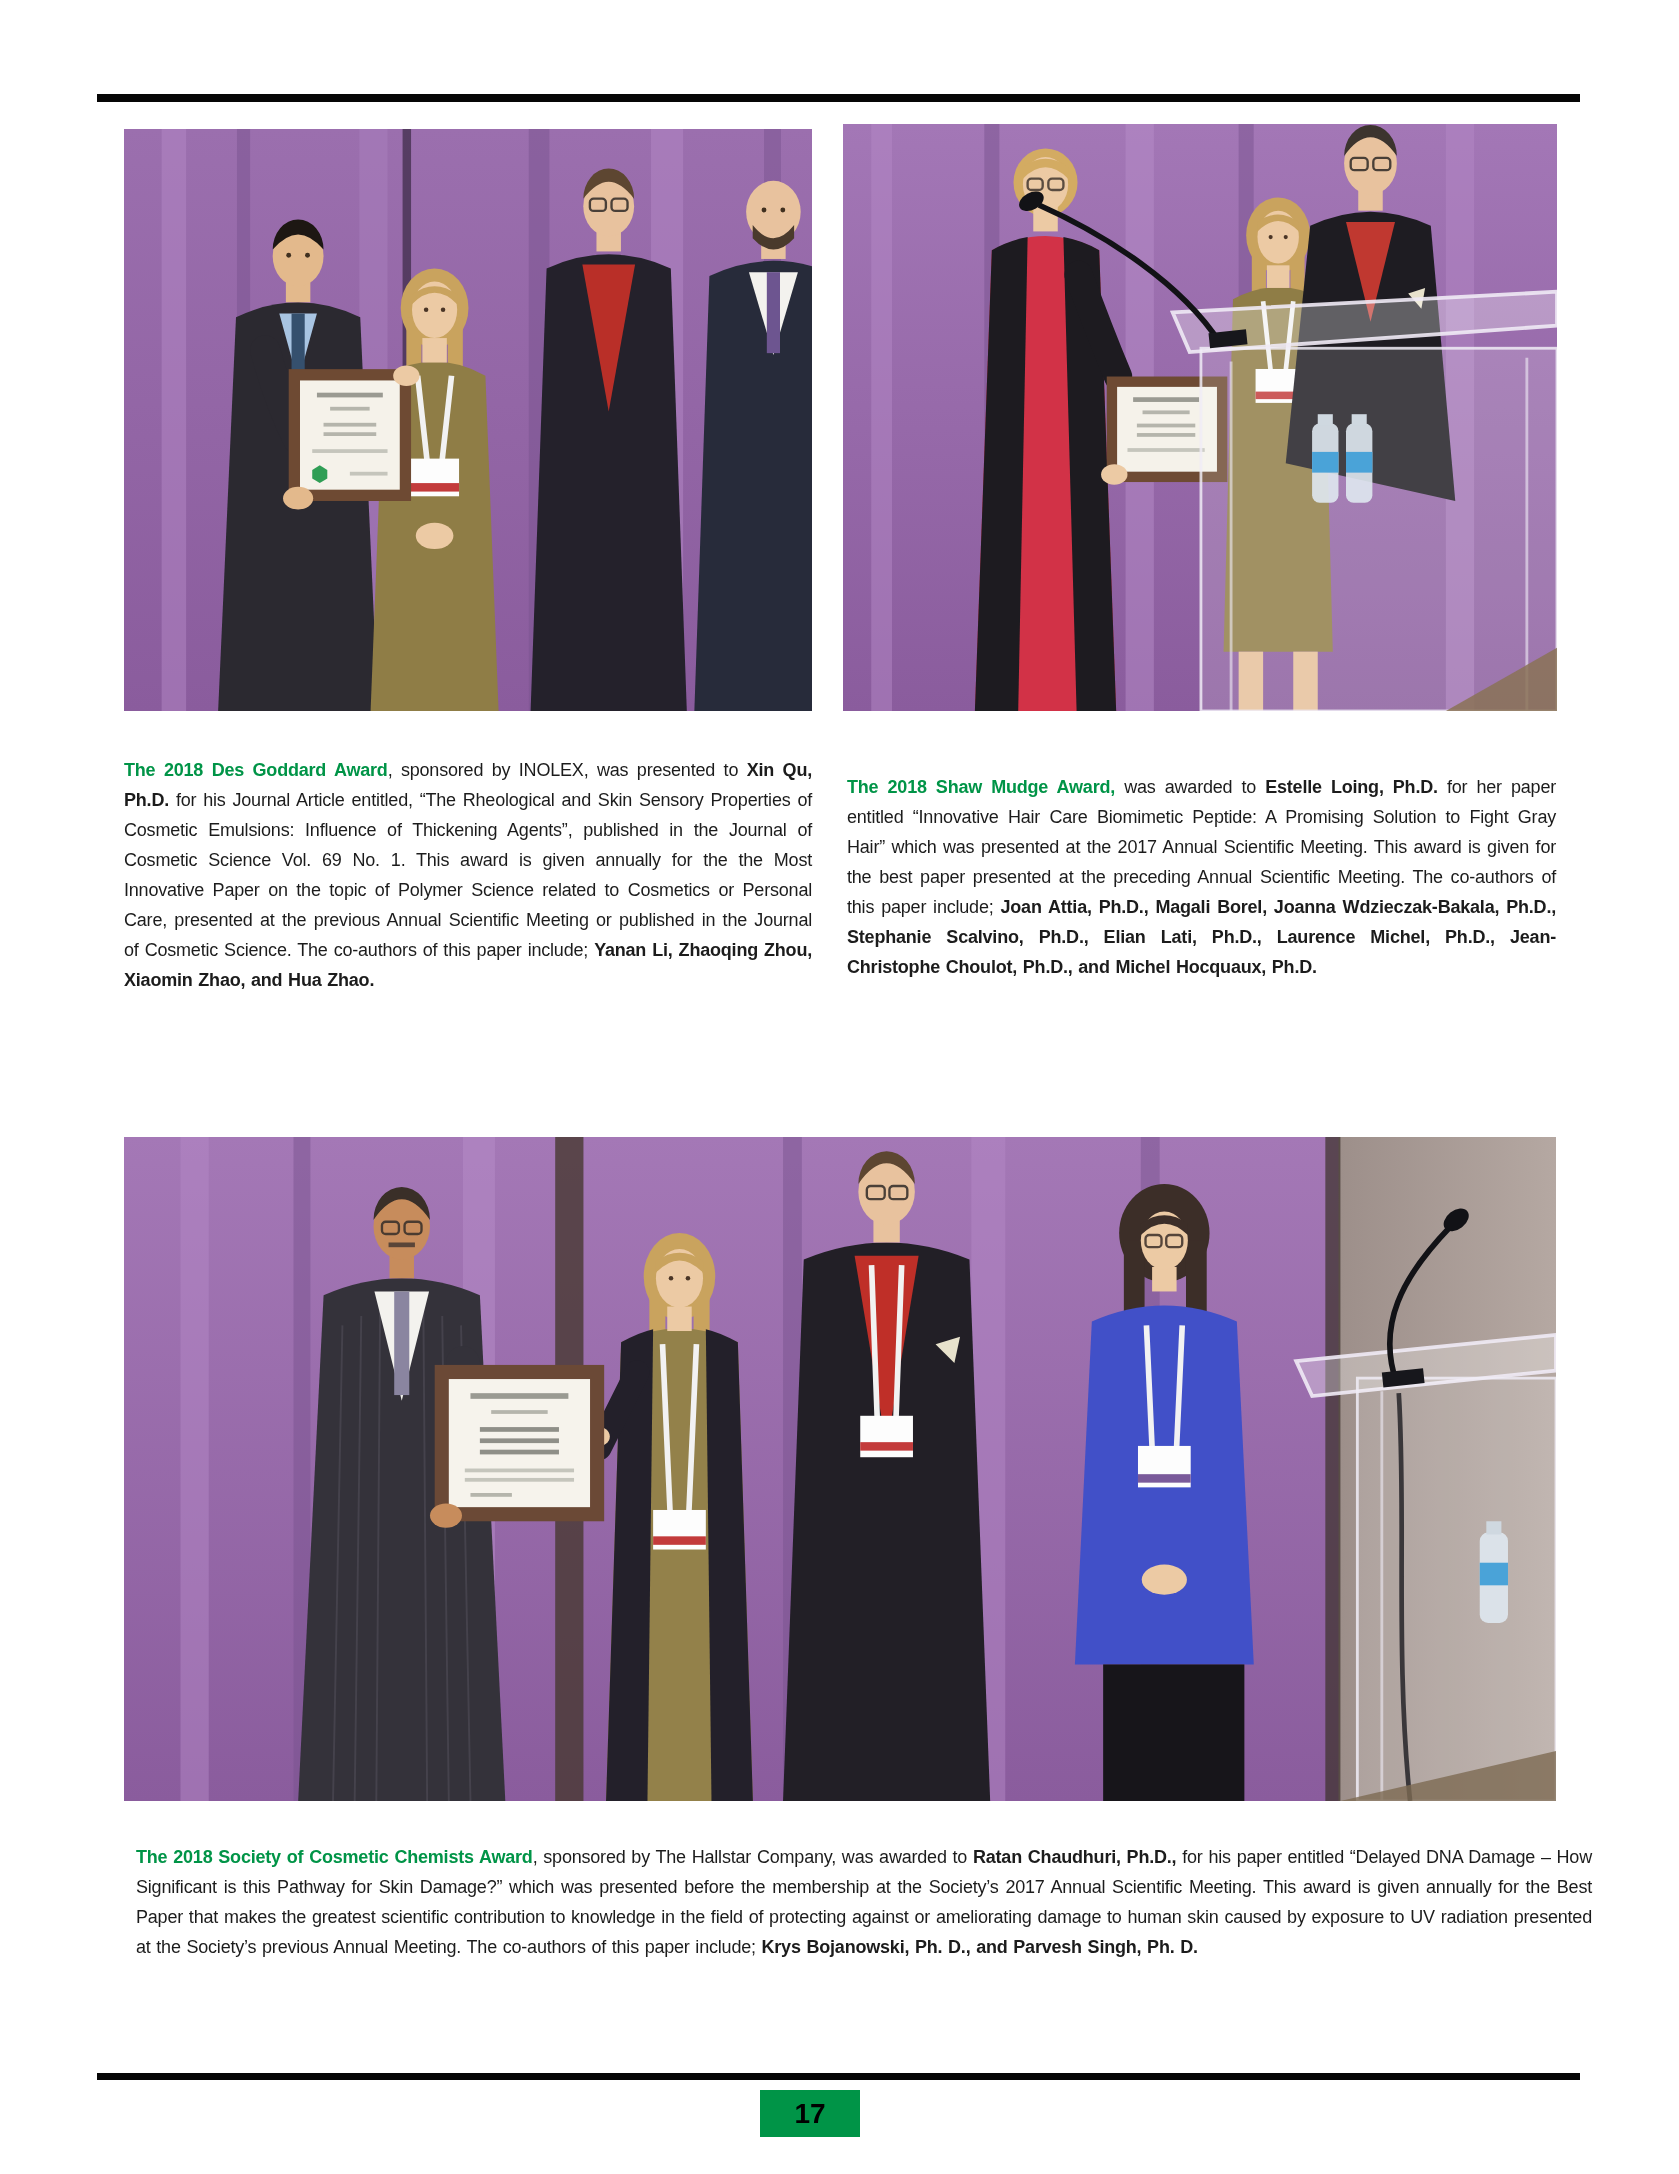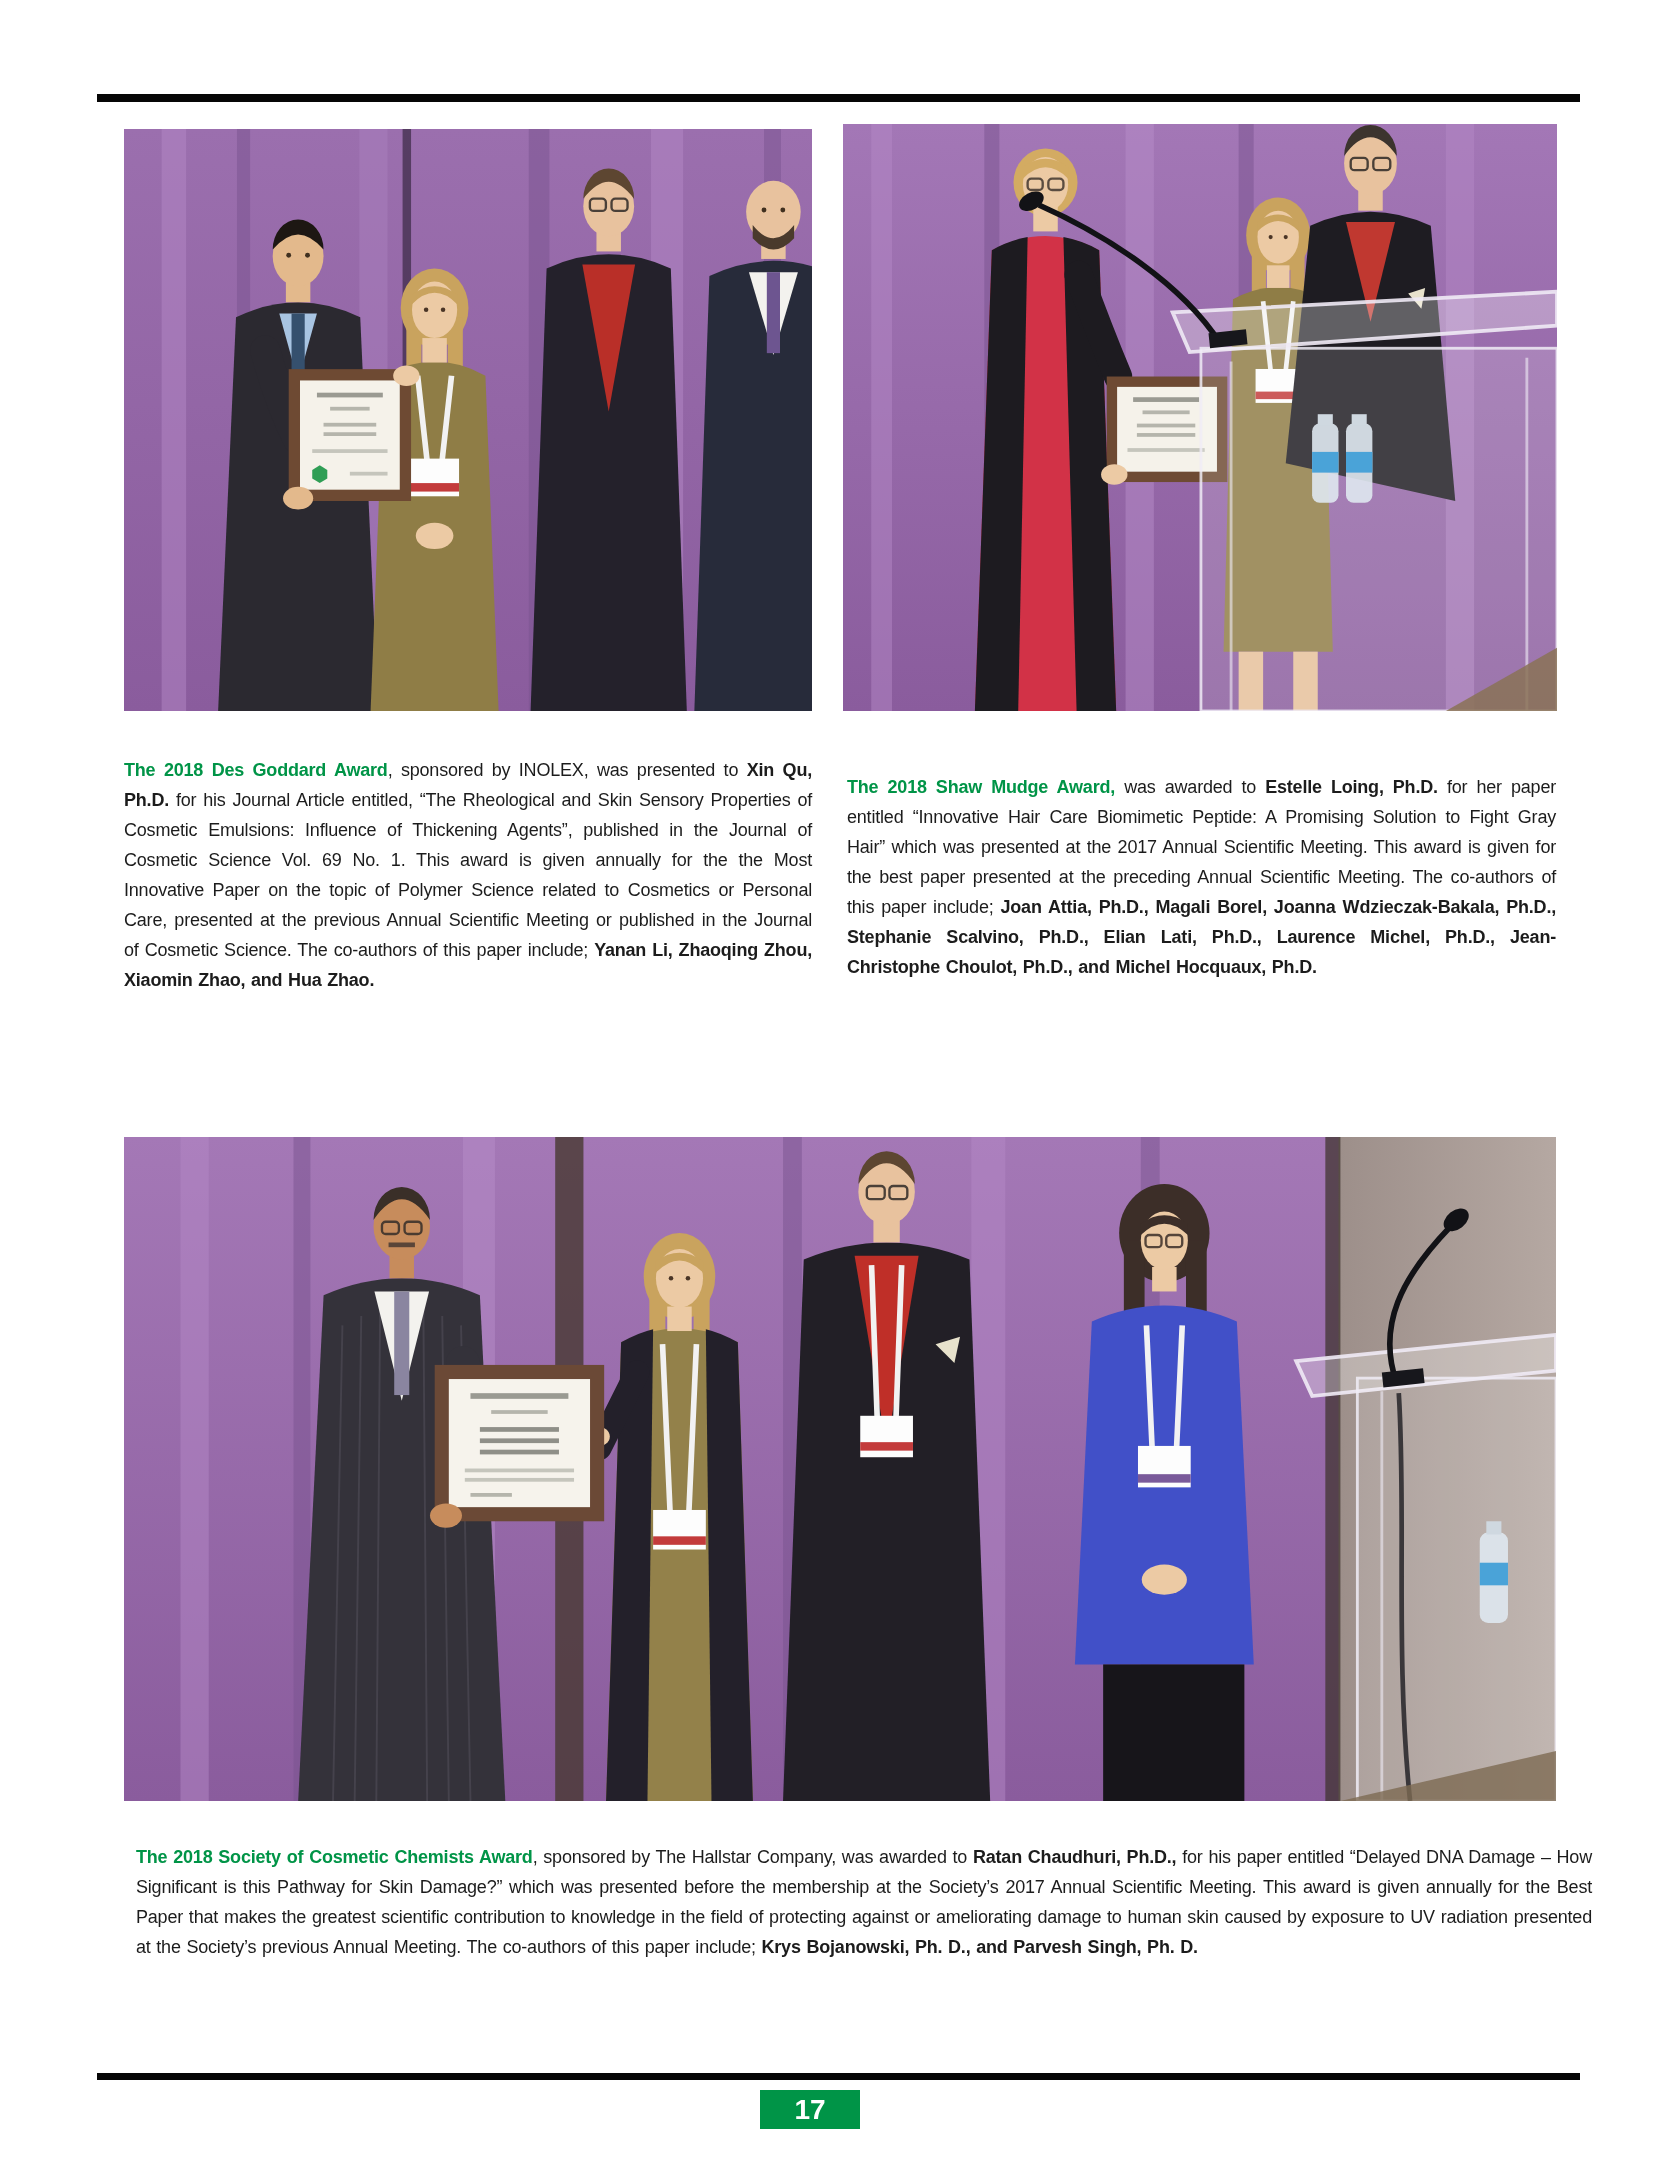--- a/index.html
+++ b/index.html
@@ -14,22 +14,22 @@
   .photo1{left:124px;top:129px;width:688px;height:582px;}
   .photo2{left:843px;top:124px;width:714px;height:587px;}
   .photo3{left:124px;top:1137px;width:1432px;height:664px;}
   .col{position:absolute;text-align:justify;font-size:18px;line-height:30px;
        letter-spacing:-0.2px;word-spacing:0.9px;}
   .col1{left:124px;top:737px;width:688px;}
   .col2{left:847px;top:754px;width:709px;}
   .col3{left:136px;top:1824px;width:1456px;}
   .seg-green{color:var(--green);font-weight:700;}
   .seg-bold{font-weight:700;}
-  .page-badge{position:absolute;left:760px;top:2090px;width:100px;height:39px;
-      background:var(--green);color:#ffffff;font-weight:700;font-size:28px;
+  .page-badge{position:absolute;left:760px;top:2090px;width:100px;height:47px;
+      background:var(--green);color:#000000;font-weight:700;font-size:28px;
       display:flex;align-items:center;justify-content:center;}
 </style>
 </head>
 <body>
 
 <div class="page">
 
   <div class="rule top"></div>
 
   <div class="photo photo1" title="Four award recipients on stage in front of a purple curtain; man in dark suit holding framed certificate">

